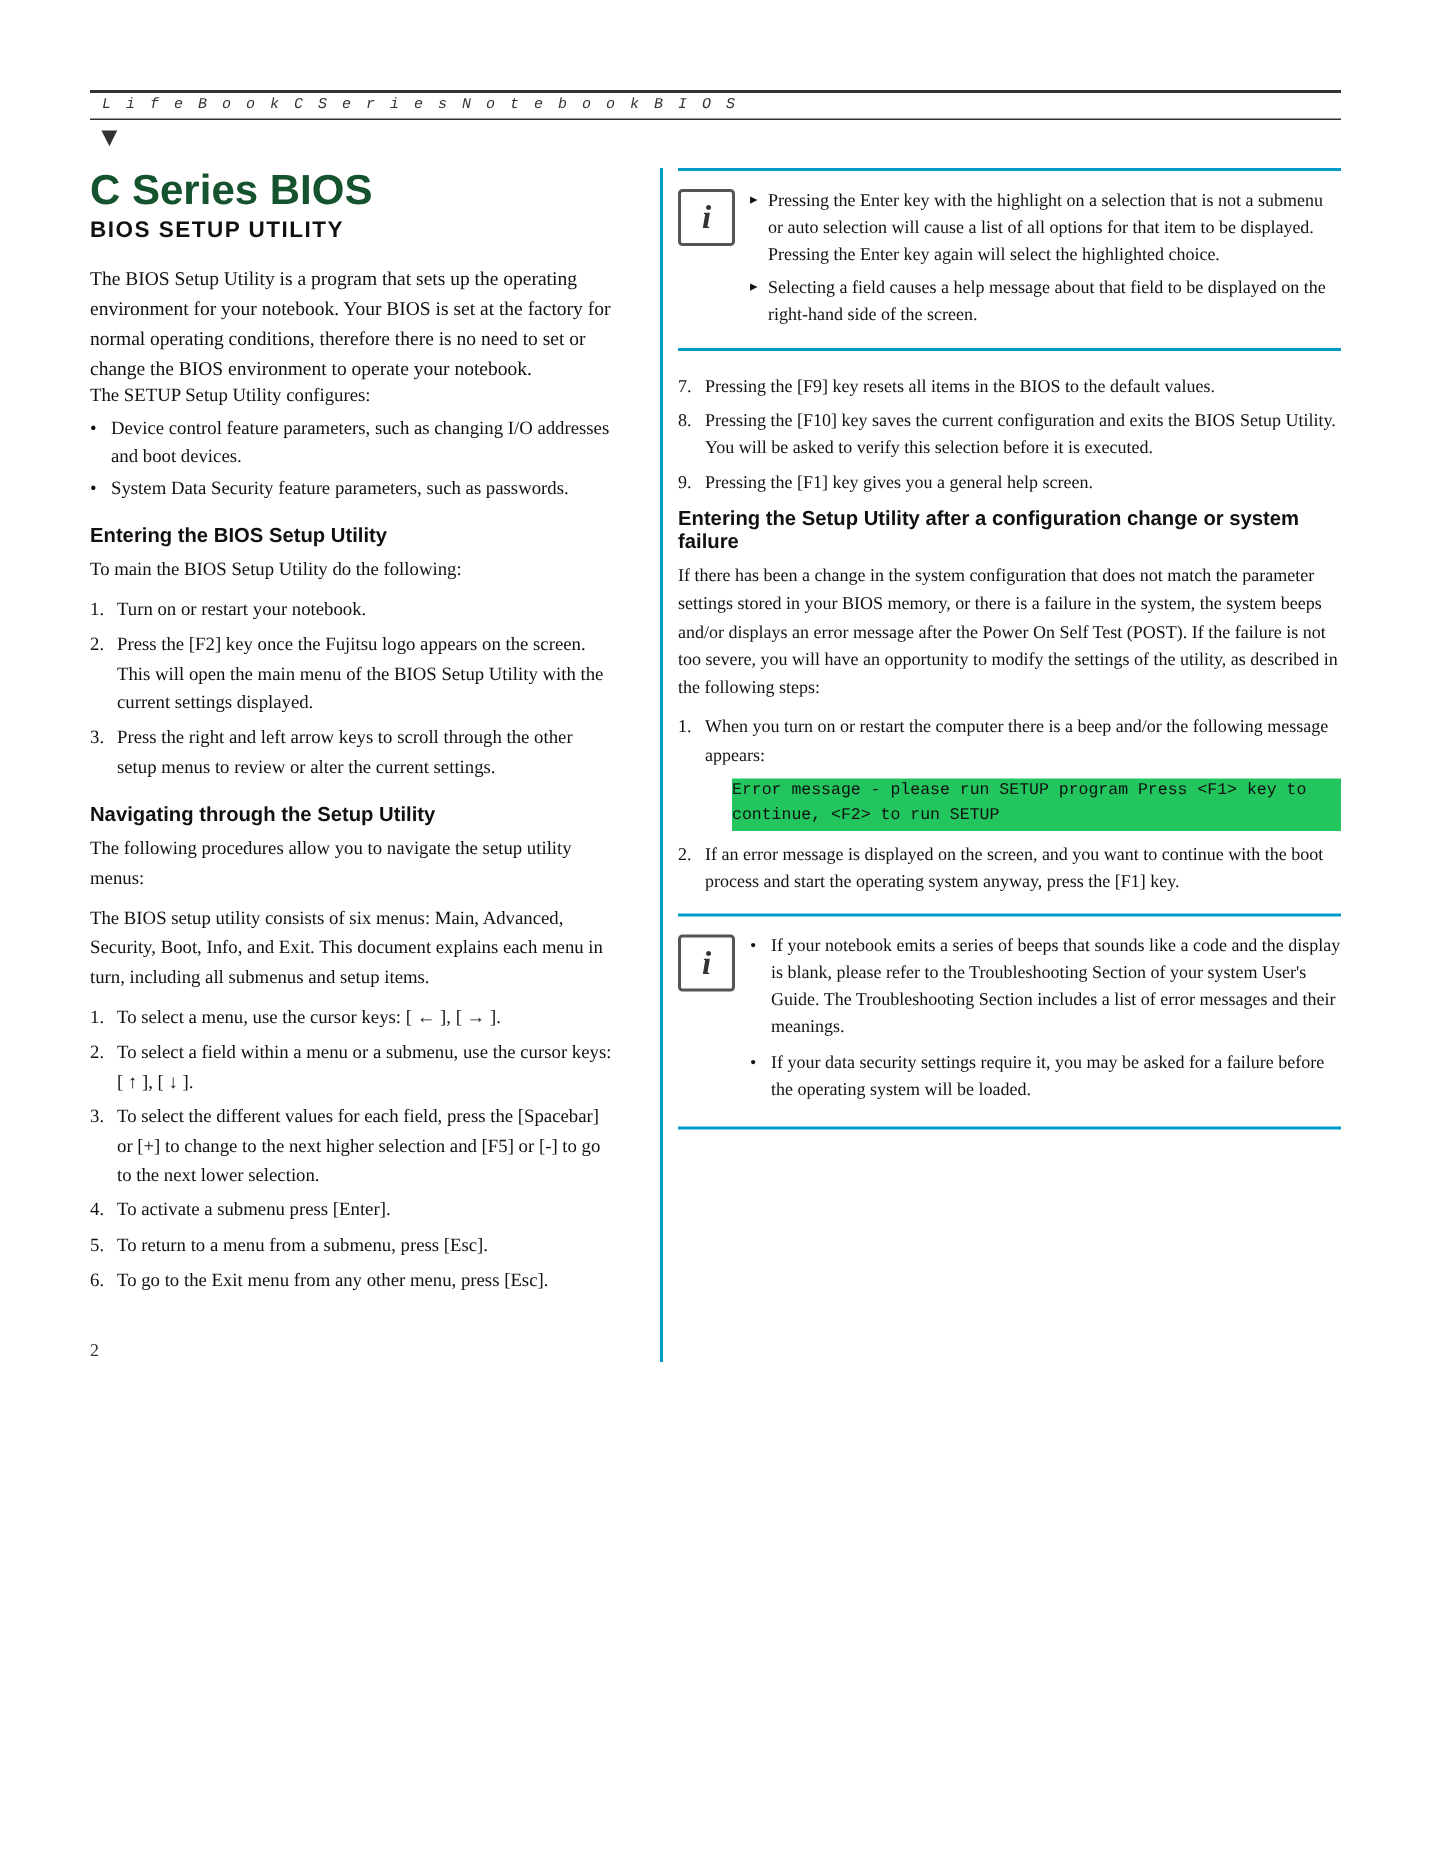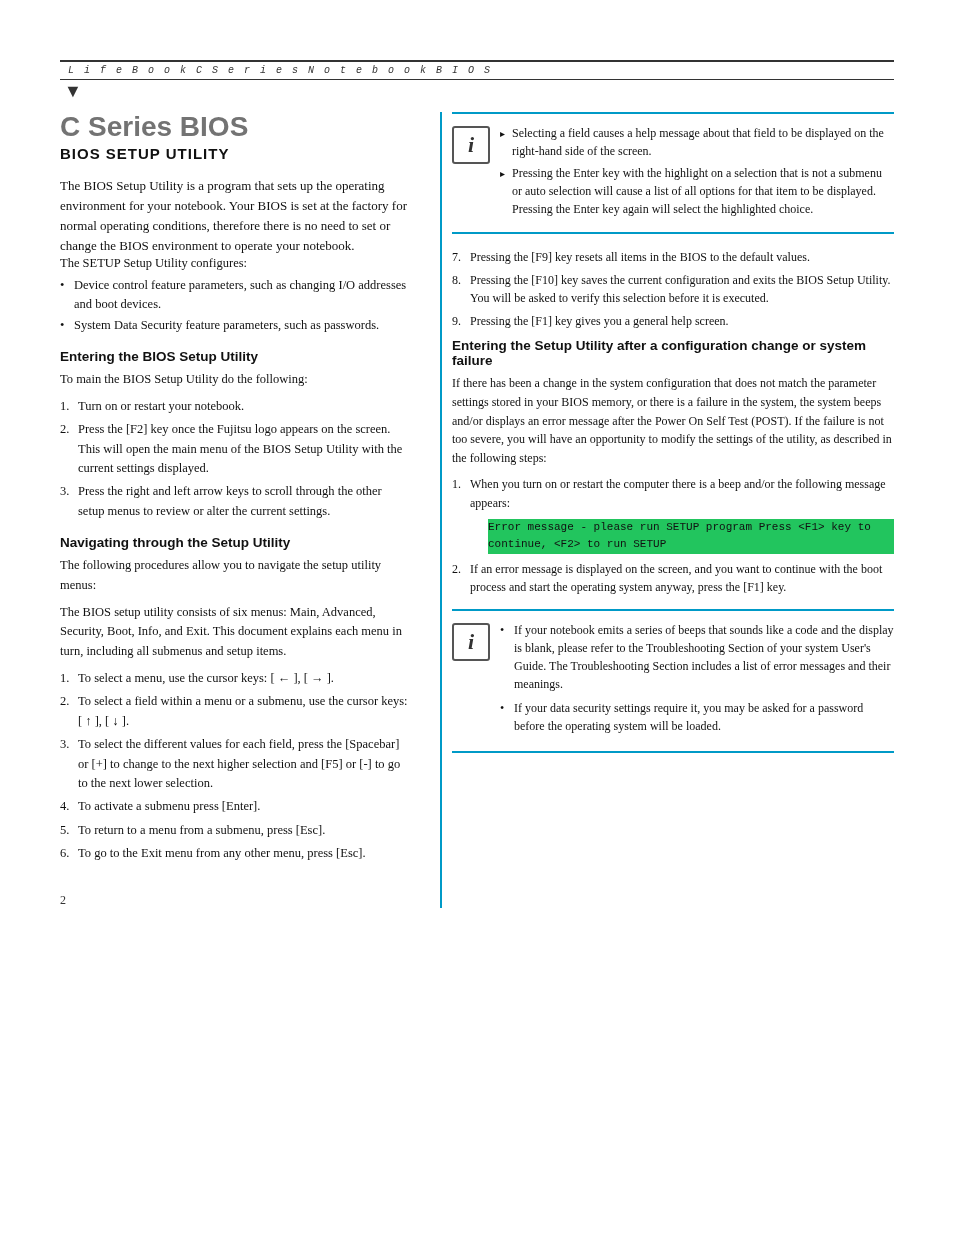--- a/index.html
+++ b/index.html
@@ -57,21 +57,21 @@
     .right-col {
       flex: 1;
       padding-left: 10px;
       border-left: 2px solid #009ac7;
     }
 
     h1.main-title {
       font-size: 28px;
       font-weight: bold;
       font-family: Arial, sans-serif;
-      color: #737373;
+      color: #14532d;
       margin-bottom: 0;
       line-height: 1.1;
     }
 
     h2.subtitle {
       font-size: 15px;
       font-weight: bold;
       font-family: Arial, sans-serif;
       color: #111;
       letter-spacing: 1px;
@@ -311,22 +311,22 @@
       <p class="page-num">2</p>
     </div>
 
     <div class="right-col">
 
       <div class="info-box">
         <div class="info-icon">
           <span>i</span>
         </div>
         <div class="info-text">
+          <div class="bullet-item">Pressing the Enter key with the highlight on a selection that is not a submenu or auto selection will cause a list of all options for that item to be displayed. Pressing the Enter key again will select the highlighted choice.</div>
           <div class="bullet-item">Selecting a field causes a help message about that field to be displayed on the right-hand side of the screen.</div>
-          <div class="bullet-item">Pressing the Enter key with the highlight on a selection that is not a submenu or auto selection will cause a list of all options for that item to be displayed. Pressing the Enter key again will select the highlighted choice.</div>
         </div>
       </div>
 
       <ol class="right-ordered">
         <li><span class="num">7.</span><span>Pressing the [F9] key resets all items in the BIOS to the default values.</span></li>
         <li><span class="num">8.</span><span>Pressing the [F10] key saves the current configuration and exits the BIOS Setup Utility. You will be asked to verify this selection before it is executed.</span></li>
         <li><span class="num">9.</span><span>Pressing the [F1] key gives you a general help screen.</span></li>
       </ol>
 
       <div class="right-section">
@@ -347,19 +347,19 @@
           </li>
         </ol>
       </div>
 
       <div class="right-info-box">
         <div class="info-icon">
           <span>i</span>
         </div>
         <div class="right-info-text">
           <div class="dot-item">If your notebook emits a series of beeps that sounds like a code and the display is blank, please refer to the Troubleshooting Section of your system User's Guide. The Troubleshooting Section includes a list of error messages and their meanings.</div>
-          <div class="dot-item">If your data security settings require it, you may be asked for a password before the operating system will be loaded.</div>
+          <div class="dot-item">If your data security settings require it, you may be asked for a failure before the operating system will be loaded.</div>
         </div>
       </div>
 
     </div>
   </div>
 </div>
 
 </body></html>

